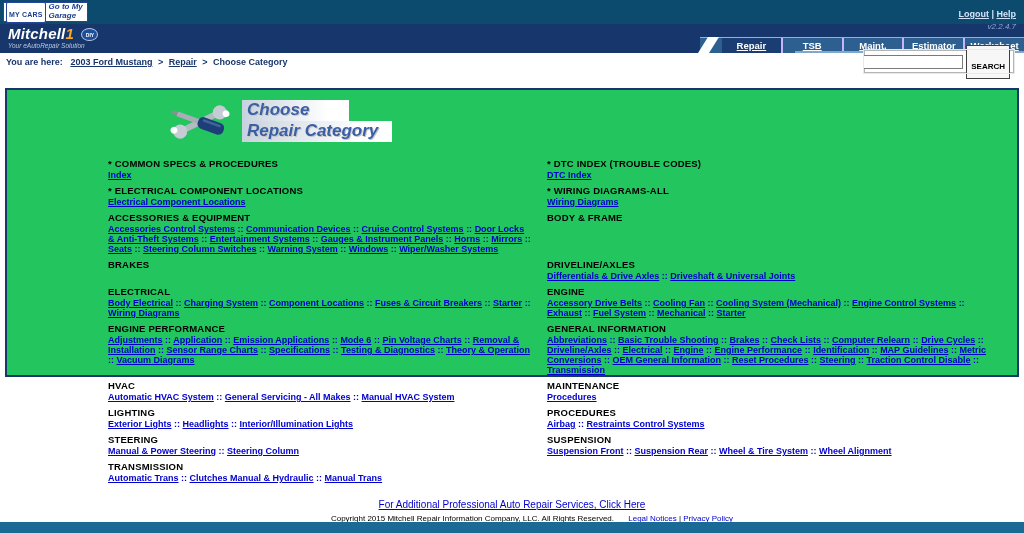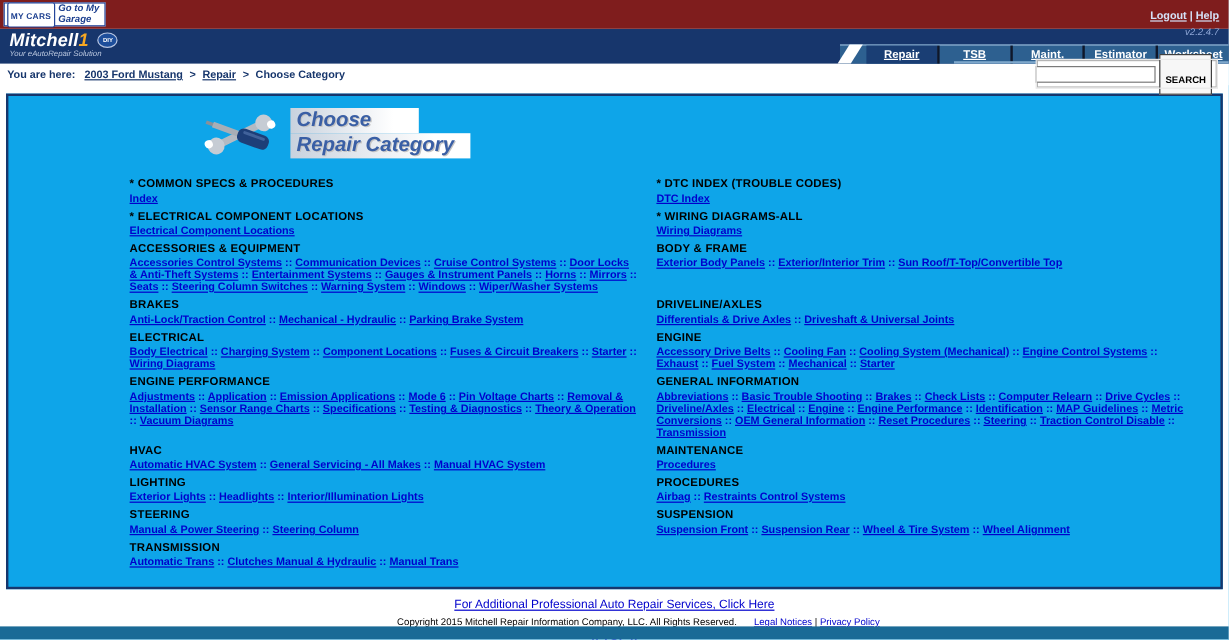--- a/index.html
+++ b/index.html
@@ -4,21 +4,21 @@
 <style>
   * { box-sizing: border-box; margin: 0; padding: 0; }
   html,body { width:1024px; height:533px; }
   body {
     font-family: "Liberation Sans", sans-serif;
     background:#ffffff; position:relative; overflow:hidden;
   }
   a { cursor:pointer; }
 
   
-  .topbar { height:24px; background:#7f1d1d; position:relative; z-index:4; }
+  .topbar { height:24px; background:#0c4a6e; position:relative; z-index:4; }
   .garage-btn {
     position:absolute; left:3px; top:2px; height:20px; background:#fff;
     border:1px solid #24459a; display:flex; align-items:center; gap:3px; padding:1px 4px 1px 2px;
   }
   .plate { border:1px solid #24459a; border-radius:2px; background:#fff; padding:0 2px 1px 2px; }
   .plate-top { height:3px; background:#24459a; border-radius:1px; margin:1px 0 0 0; }
   .plate-text { font-size:7px; font-weight:bold; color:#1c3f8f; letter-spacing:0.2px; line-height:8px; }
   .garage-label { font-size:8px; font-weight:bold; font-style:italic; color:#1c3f8f; line-height:1.1; white-space:pre-line; }
   .top-right { position:absolute; right:8px; top:3px; text-align:right; }
   .top-links { font-size:9px; font-weight:bold; color:#d5e2f8; }
@@ -41,21 +41,21 @@
     background:#2d6090; border-top:1px solid #93b3d4; display:flex; padding-left:22px;
   }
   .tabstrip::before {
     content:""; position:absolute; left:3px; top:-1px; bottom:0; width:11px;
     background:#fff; transform:skewX(-32deg);
   }
   .tab {
     flex:1; text-align:center; color:#ffffff; font-size:9.5px; font-weight:bold;
     text-decoration:underline; line-height:15px; white-space:nowrap;
   }
-  .tab + .tab { border-left:2px solid #0f172a; }
+  .tab + .tab { border-left:2px solid #c4b5fd; }
   .tab.active { background:#1a3e74; }
   .tab-underline { position:absolute; left:795px; right:0; bottom:0; height:2px; background:#7fa8cc; }
 
   
   .breadcrumb { padding:4px 0 4px 6px; font-size:9px; font-weight:bold; color:#17366c; background:#fff; }
   .breadcrumb a { color:#17366c; text-decoration:underline; }
   .crumb-sep { padding:0 3px; }
 
   
   .search-wrap {
@@ -64,22 +64,22 @@
     justify-content:flex-end; gap:3px; padding:0 3px; z-index:6;
   }
   .search-input { width:100px; height:14px; border:1px solid #7a7a7a; font-size:9px; padding:0 2px; font-family:"Liberation Sans",sans-serif; }
   .search-btn {
     height:17px; font-size:8px; font-weight:bold; border:1px solid #404040; background:#f7f7f7;
     color:#000; padding:16px 4px; font-family:"Liberation Sans",sans-serif; cursor:pointer;
   }
 
   
   .main-box {
-    position:absolute; left:5px; right:5px; top:78px; height:413px;
-    border:2px solid #17366c; background:#0ea5e9;
+    position:absolute; left:5px; right:5px; top:88px; height:289px;
+    border:2px solid #17366c; background:#22c55e;
   }
   .banner { position:absolute; left:161px; top:8px; display:flex; align-items:flex-start; gap:10px; }
   .title-lines { font-style:italic; font-weight:bold; color:#3a5fa5; text-shadow:1px 1px 0 #c4c4c4; margin-top:2px; }
   .title-line1, .title-line2 {
     display:inline-block; font-size:17px; line-height:20px;
     background:linear-gradient(to right, #c8d2de, #ffffff 80%);
     padding:0 40px 1px 5px;
   }
   .title-line2 { padding-right:14px; }
 
@@ -193,25 +193,23 @@
       <div class="section">
         <div class="cat-title">* WIRING DIAGRAMS-ALL</div>
         <div class="cat-links"><a>Wiring Diagrams</a></div>
       </div>
       <div class="section">
         <div class="cat-title">ACCESSORIES &amp; EQUIPMENT</div>
         <div class="cat-links"><a>Accessories Control Systems</a><span class="sep"> :: </span><a>Communication Devices</a><span class="sep"> :: </span><a>Cruise Control Systems</a><span class="sep"> :: </span><a>Door Locks &amp; Anti-Theft Systems</a><span class="sep"> :: </span><a>Entertainment Systems</a><span class="sep"> :: </span><a>Gauges &amp; Instrument Panels</a><span class="sep"> :: </span><a>Horns</a><span class="sep"> :: </span><a>Mirrors</a><span class="sep"> :: </span><a>Seats</a><span class="sep"> :: </span><a>Steering Column Switches</a><span class="sep"> :: </span><a>Warning System</a><span class="sep"> :: </span><a>Windows</a><span class="sep"> :: </span><a>Wiper/Washer Systems</a></div>
       </div>
       <div class="section">
         <div class="cat-title">BODY &amp; FRAME</div>
-        <div class="cat-links"><a>Exterior Body Panels</a><span class="sep"> :: </span><a>Exterior/Interior Trim</a><span class="sep"> :: </span><a>Sun Roof/T-Top/Convertible Top</a></div>
       </div>
       <div class="section">
         <div class="cat-title">BRAKES</div>
-        <div class="cat-links"><a>Anti-Lock/Traction Control</a><span class="sep"> :: </span><a>Mechanical - Hydraulic</a><span class="sep"> :: </span><a>Parking Brake System</a></div>
       </div>
       <div class="section">
         <div class="cat-title">DRIVELINE/AXLES</div>
         <div class="cat-links"><a>Differentials &amp; Drive Axles</a><span class="sep"> :: </span><a>Driveshaft &amp; Universal Joints</a></div>
       </div>
       <div class="section">
         <div class="cat-title">ELECTRICAL</div>
         <div class="cat-links"><a>Body Electrical</a><span class="sep"> :: </span><a>Charging System</a><span class="sep"> :: </span><a>Component Locations</a><span class="sep"> :: </span><a>Fuses &amp; Circuit Breakers</a><span class="sep"> :: </span><a>Starter</a><span class="sep"> :: </span><a>Wiring Diagrams</a></div>
       </div>
       <div class="section">

